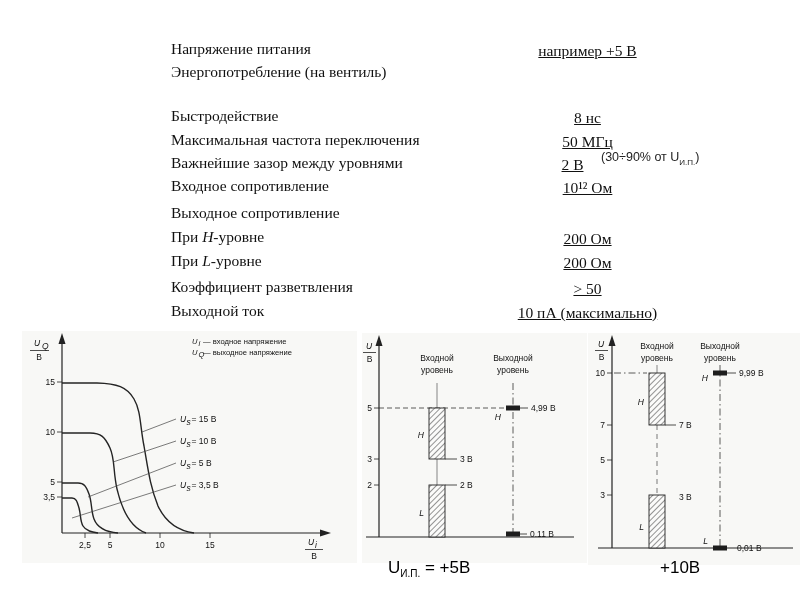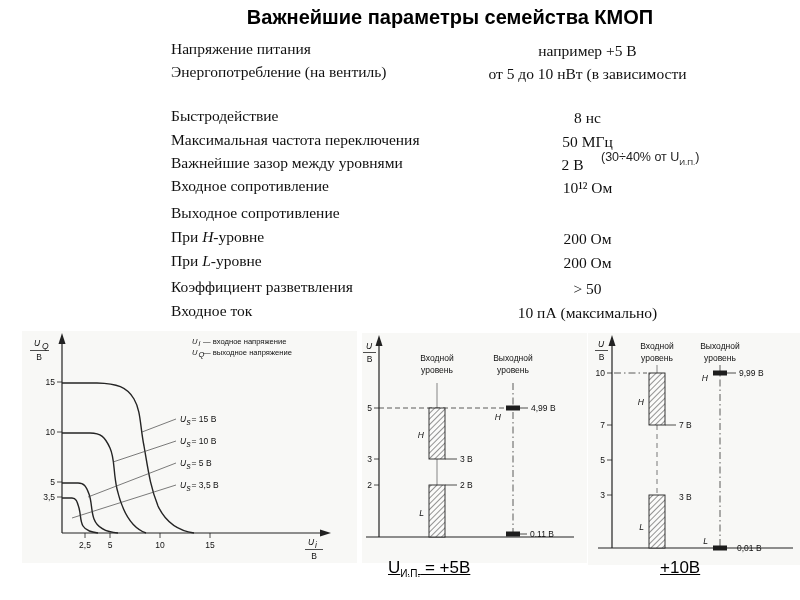--- a/index.html
+++ b/index.html
@@ -5,21 +5,21 @@
   html,body{margin:0;padding:0;background:#fff;}
   .slide{position:relative;width:800px;height:600px;background:#ffffff;overflow:hidden;
          font-family:"Liberation Sans",sans-serif;color:#111;}
   .title{position:absolute;left:150px;top:6px;width:600px;margin:0;text-align:center;
          font:bold 20px "Liberation Sans",sans-serif;color:#000;}
   
   .trow{position:absolute;left:0;width:800px;}
   .tlabel{position:absolute;left:125px;font:15.5px "Liberation Serif",serif;white-space:nowrap;margin-left:46px;}
   .tlabel i{font-style:italic;}
   .tvalue{position:absolute;left:455px;width:265px;text-align:center;
-          font:15.5px "Liberation Serif",serif;line-height:22px;}
+          font:15.5px "Liberation Serif",serif;line-height:22px;text-decoration:underline;}
   .tvalue.narrow{width:235px;}
   .note{position:absolute;left:601px;top:150px;font:12.5px "Liberation Sans",sans-serif;
         color:#222;white-space:nowrap;}
   .note sub{font-size:8px;}
   
   .chart{position:absolute;background:#f8f8f6;}
   .chart svg{display:block;}
   #chart-left{left:22px;top:331px;width:335px;height:232px;}
   #chart-mid{left:362px;top:333px;width:225px;height:230px;}
   #chart-right{left:588px;top:333px;width:212px;height:232px;}
@@ -36,39 +36,37 @@
   .bar2{fill:url(#hB);stroke:#222;stroke-width:0.9;}
   .mark{fill:#1d1d1d;stroke:none;}
   .hl{stroke:#2c2c2c;stroke-width:1;}
   text.ct{font-family:"Liberation Sans",sans-serif;font-size:8.5px;fill:#111;}
   text.cl{font-family:"Liberation Sans",sans-serif;font-size:7.6px;fill:#111;}
   .cs{font-size:6.3px;}
   .cls{font-size:5.8px;}
   .ci{font-style:italic;}
   
   .cap{position:absolute;top:559px;font:15.5px "Liberation Sans",sans-serif;color:#000;white-space:nowrap;}
-  .cap-big{position:absolute;top:558px;font:17px "Liberation Sans",sans-serif;color:#000;white-space:nowrap;text-decoration:underline;}
+  .cap-big{position:absolute;top:558px;font:17px "Liberation Sans",sans-serif;color:#000;white-space:nowrap;}
   .cap-big sub{font-size:10px;}
 </style>
 </head>
 <body>
 
 <div class="slide">
 
-  <h1 class="title">Важнейшие параметры семейства КМОП</h1>
 
   <div>
     <div class="trow" style="top:40px">
       <div class="tlabel">Напряжение питания</div>
       <div class="tvalue">например +5 В</div>
     </div>
     <div class="trow" style="top:63px">
       <div class="tlabel">Энергопотребление (на вентиль)</div>
       <div class="tvalue">
-        <div>от 5 до 10 нВт (в зависимости</div>
       </div>
     </div>
     <div class="trow" style="top:107px">
       <div class="tlabel">Быстродействие</div>
       <div class="tvalue">8 нс</div>
     </div>
     <div class="trow" style="top:131px">
       <div class="tlabel">Максимальная частота переключения</div>
       <div class="tvalue">50 МГц</div>
     </div>
@@ -90,26 +88,26 @@
     </div>
     <div class="trow" style="top:252px">
       <div class="tlabel"><span>При </span><i>L</i><span>-уровне</span></div>
       <div class="tvalue">200 Ом</div>
     </div>
     <div class="trow" style="top:278px">
       <div class="tlabel">Коэффициент разветвления</div>
       <div class="tvalue">&gt; 50</div>
     </div>
     <div class="trow" style="top:302px">
-      <div class="tlabel">Входное ток</div>
+      <div class="tlabel">Выходной ток</div>
       <div class="tvalue">10 пА (максимально)</div>
     </div>
   </div>
 
-  <div class="note"><span>(30÷40% от U</span><sub>И.П.</sub><span>)</span></div>
+  <div class="note"><span>(30÷90% от U</span><sub>И.П.</sub><span>)</span></div>
 
   <div class="chart" id="chart-left">
     <svg viewBox="0 0 335 232" width="335" height="232">
       <g>
         <line x1="40" y1="8" x2="40" y2="202" class="ax"></line>
         <polygon points="40,2 36.5,13 43.5,13" class="axf"></polygon>
         <line x1="40" y1="202" x2="303" y2="202" class="ax"></line>
         <polygon points="309,202 298,198.5 298,205.5" class="axf"></polygon>
       </g>
       <g>

